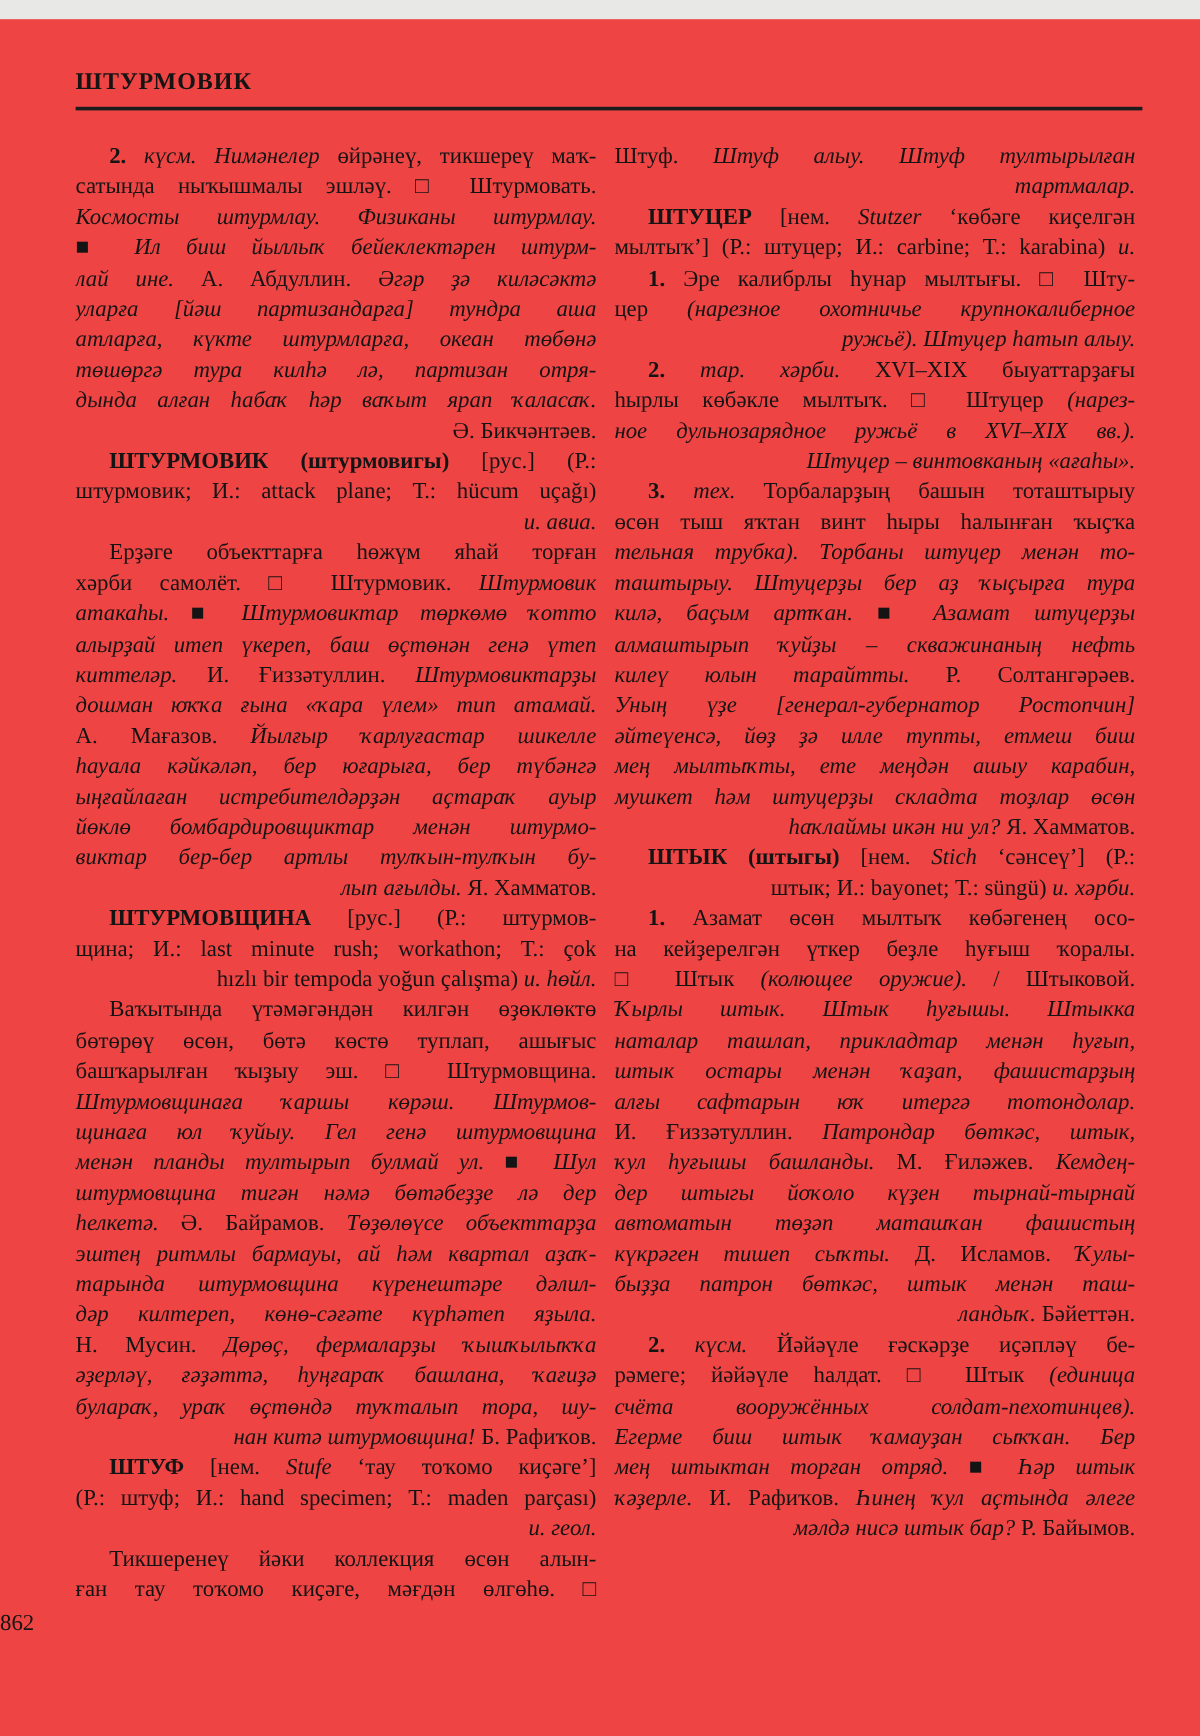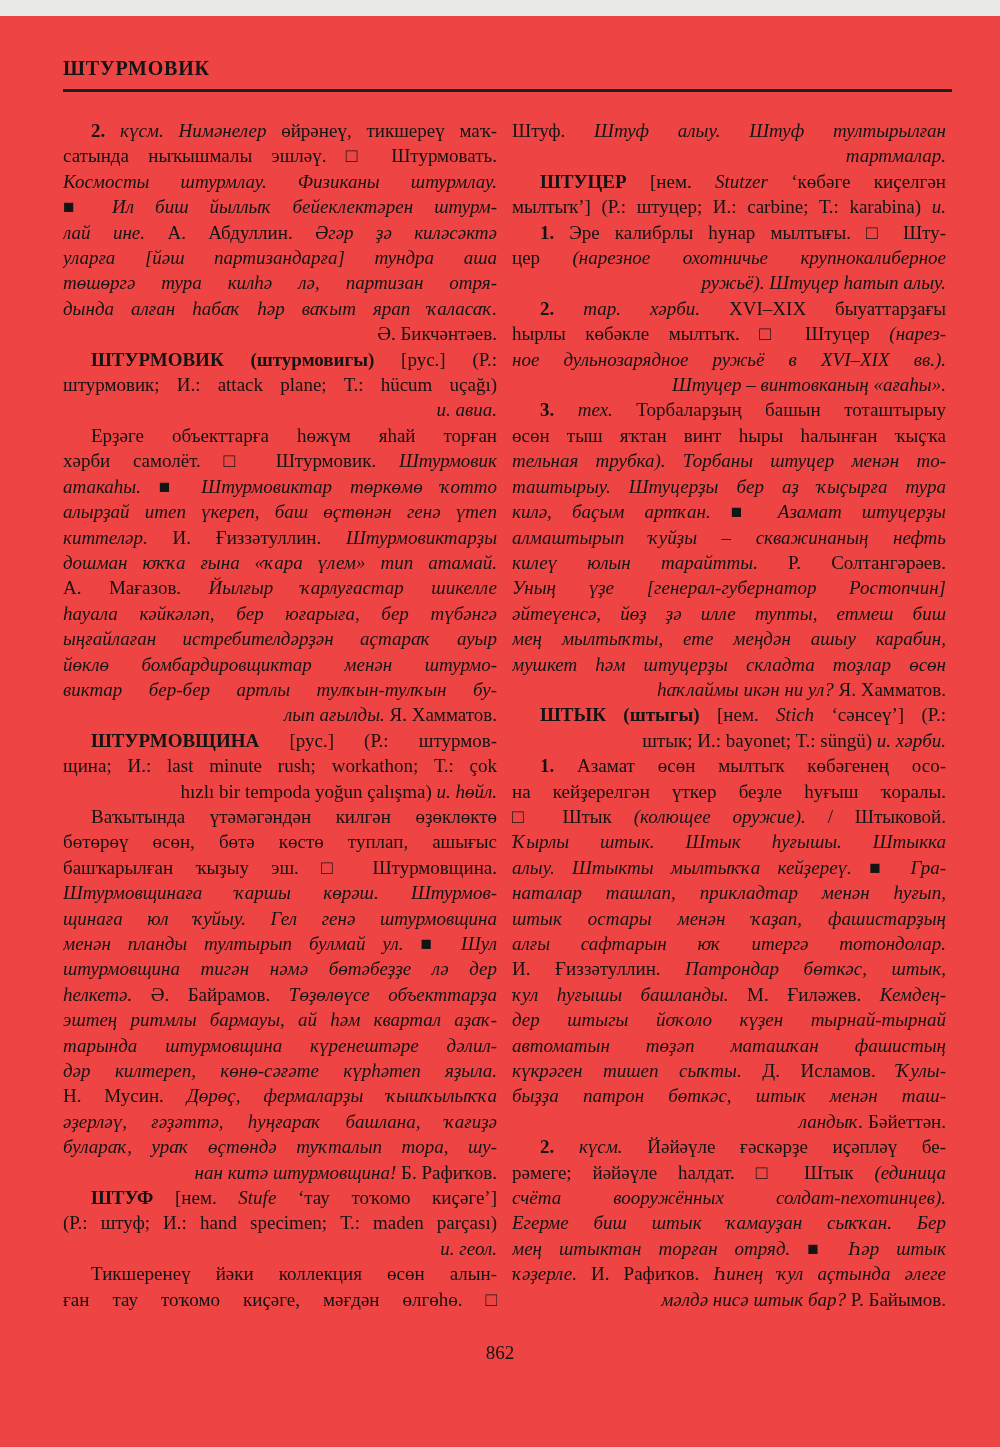--- a/index.html
+++ b/index.html
@@ -37,39 +37,40 @@
     text-align:justify;
     text-align-last:justify;
     white-space:normal;
   }
   .line.last{text-align:right;text-align-last:auto;}
   .line.indent{text-indent:28px;}
   .seg-b{font-weight:bold;}
   .seg-i{font-style:italic;}
   .page-number{
     position:absolute;top:1326px;left:0;width:100%;
-    text-align:center;font-size:19px;
+    text-align:left;font-size:19px;
   }
 </style>
 </head>
 <body>
 
 <div class="page">
   <div class="content">
     <div class="running-head">ШТУРМОВИК</div>
     <hr class="head-rule">
     <div class="columns">
       <div class="col" id="left-col">
           <div class="para">
             <div class="line indent"><span class="seg-b">2. </span><span class="seg-i">күсм. Нимәнелер </span><span class="seg-r">өйрәнеү, тикшереү маҡ-</span></div>
             <div class="line"><span class="seg-r">сатында ныҡышмалы эшләү. □ Штурмовать.</span></div>
             <div class="line"><span class="seg-i">Космосты штурмлау. Физиканы штурмлау.</span></div>
             <div class="line"><span class="seg-r">■ </span><span class="seg-i">Ил биш йыллыҡ бейеклектәрен штурм-</span></div>
             <div class="line"><span class="seg-i">лай ине. </span><span class="seg-r">А. Абдуллин. </span><span class="seg-i">Әгәр ҙә киләсәктә</span></div>
             <div class="line"><span class="seg-i">уларға [йәш партизандарға] тундра аша</span></div>
+            <div class="line"><span class="seg-i">атларға, күкте штурмларға, океан төбөнә</span></div>
             <div class="line"><span class="seg-i">төшөргә тура килһә лә, партизан отря-</span></div>
             <div class="line"><span class="seg-i">дында алған һабаҡ һәр ваҡыт ярап ҡаласаҡ.</span></div>
             <div class="line last"><span class="seg-r">Ә. Бикчәнтәев.</span></div>
           </div>
           <div class="para">
             <div class="line indent"><span class="seg-b">ШТУРМОВИК (штурмовигы) </span><span class="seg-r">[рус.] (Р.:</span></div>
             <div class="line"><span class="seg-r">штурмовик; И.: attack plane; Т.: hücum uçağı)</span></div>
             <div class="line last"><span class="seg-i">и. авиа.</span></div>
           </div>
           <div class="para">
@@ -154,21 +155,20 @@
           </div>
           <div class="para">
             <div class="line indent"><span class="seg-b">ШТЫК (штыгы) </span><span class="seg-r">[нем. </span><span class="seg-i">Stich </span><span class="seg-r">‘сәнсеү’] (Р.:</span></div>
             <div class="line last"><span class="seg-r">штык; И.: bayonet; Т.: süngü) </span><span class="seg-i">и. хәрби.</span></div>
           </div>
           <div class="para">
             <div class="line indent"><span class="seg-b">1. </span><span class="seg-r">Азамат өсөн мылтыҡ көбәгенең осо-</span></div>
             <div class="line"><span class="seg-r">на кейҙерелгән үткер беҙле һуғыш ҡоралы.</span></div>
             <div class="line"><span class="seg-r">□ Штык </span><span class="seg-i">(колющее оружие). </span><span class="seg-r">/ Штыковой.</span></div>
             <div class="line"><span class="seg-i">Ҡырлы штык. Штык һуғышы. Штыкка</span></div>
-            <div class="line"><span class="seg-i">алыу. Штыкты мылтыҡҡа кейҙереү. </span><span class="seg-r">■ </span><span class="seg-i">Гра-</span></div>
             <div class="line"><span class="seg-i">наталар ташлап, прикладтар менән һуғып,</span></div>
             <div class="line"><span class="seg-i">штык остары менән ҡаҙап, фашистарҙың</span></div>
             <div class="line"><span class="seg-i">алғы сафтарын юҡ итергә тотондолар.</span></div>
             <div class="line"><span class="seg-r">И. Ғиззәтуллин. </span><span class="seg-i">Патрондар бөткәс, штык,</span></div>
             <div class="line"><span class="seg-i">ҡул һуғышы башланды. </span><span class="seg-r">М. Ғиләжев. </span><span class="seg-i">Кемдең-</span></div>
             <div class="line"><span class="seg-i">дер штыгы йоҡоло күҙен тырнай-тырнай</span></div>
             <div class="line"><span class="seg-i">автоматын төҙәп маташҡан фашистың</span></div>
             <div class="line"><span class="seg-i">күкрәген тишеп сыҡты. </span><span class="seg-r">Д. Исламов. </span><span class="seg-i">Ҡулы-</span></div>
             <div class="line"><span class="seg-i">быҙҙа патрон бөткәс, штык менән таш-</span></div>
             <div class="line last"><span class="seg-i">ландыҡ. </span><span class="seg-r">Бәйеттән.</span></div>

